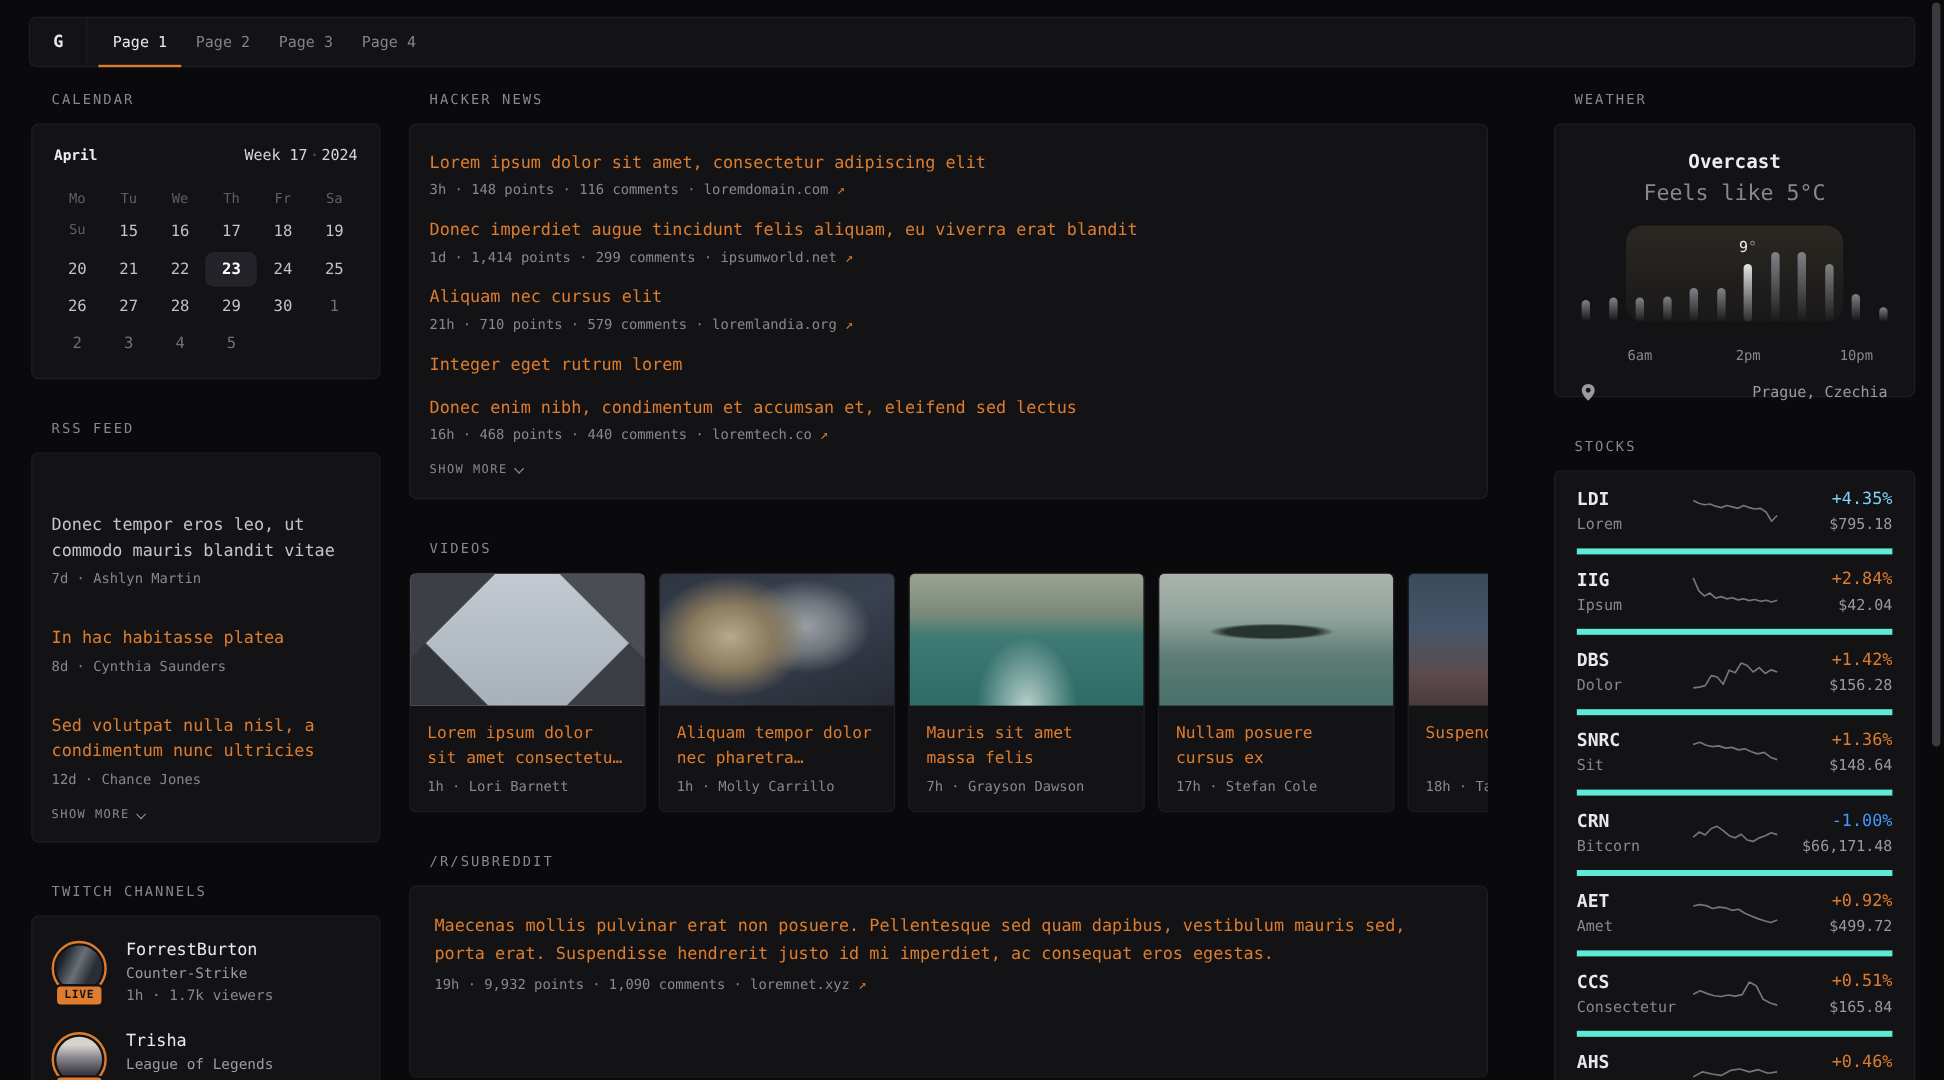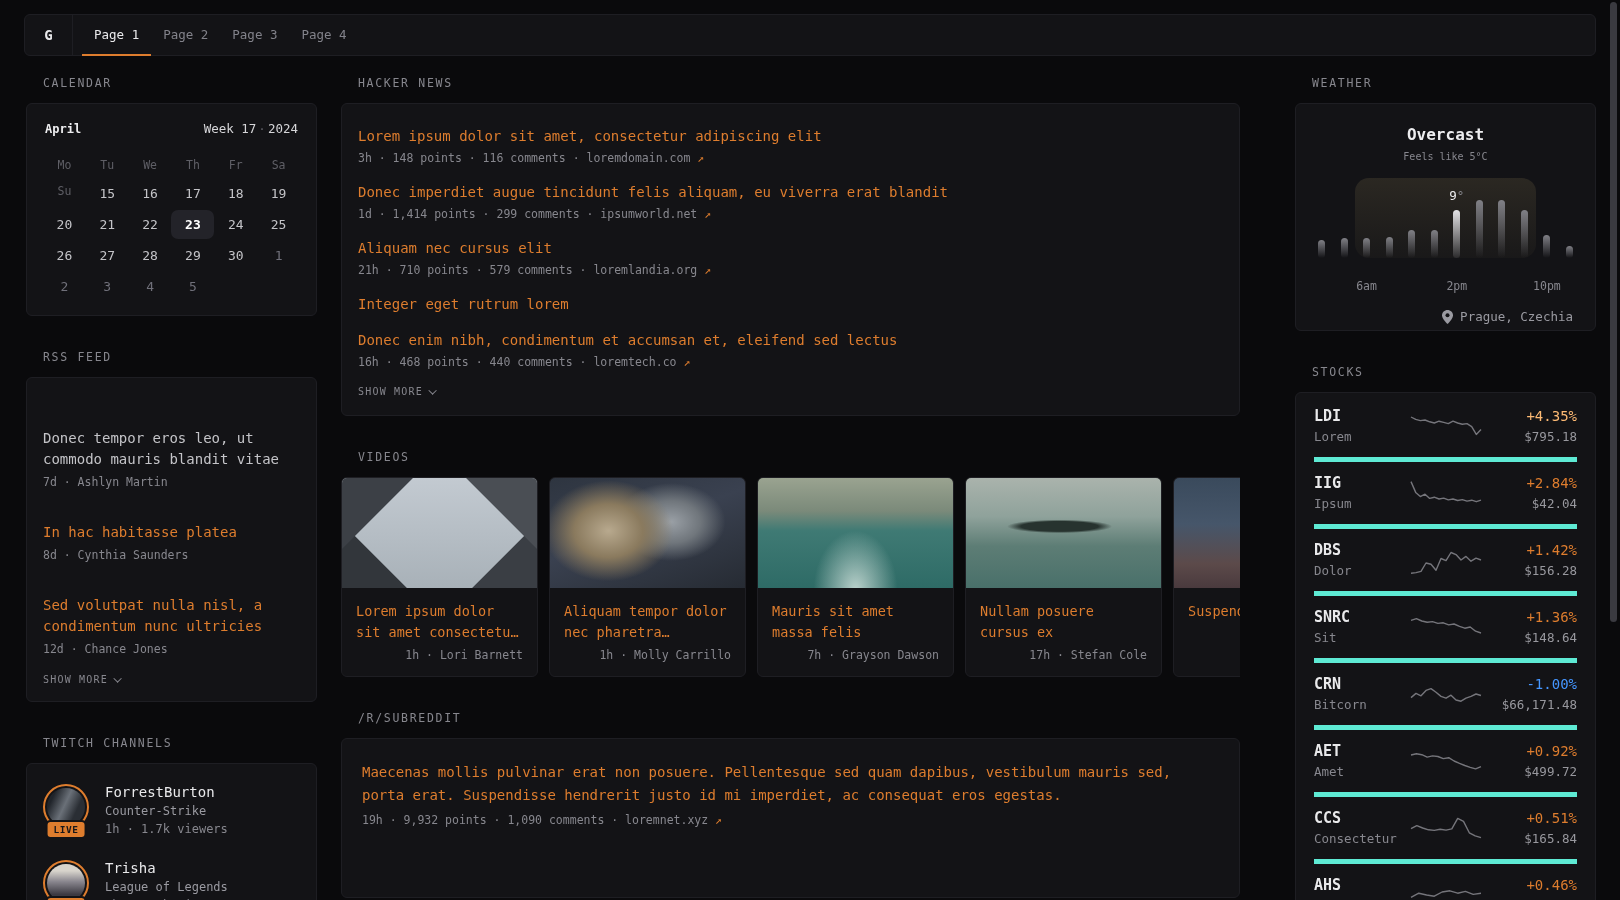--- a/index.html
+++ b/index.html
@@ -83,21 +83,21 @@
   .rd-meta{margin-top:6px;}
 
   
   .video-row{display:flex;gap:11px;overflow:hidden;}
   .video-card{flex:0 0 197px;width:197px;background:var(--card);border:1px solid var(--border);
               border-radius:6px;overflow:hidden;}
   .thumb{width:100%;height:110px;cursor:pointer;}
   .v-body{padding:13px 14px 14px;}
   .v-title{display:block;font-size:13.5px;line-height:20.5px;color:var(--accent);height:41px;
            overflow:hidden;text-decoration:none;cursor:pointer;}
-  .v-meta{font-size:11.5px;color:var(--muted);margin-top:6px;white-space:nowrap;text-align:right;}
+  .v-meta{font-size:11.5px;color:var(--muted);margin-top:6px;white-space:nowrap;}
   .thumb-towers-sky{background:
       linear-gradient(135deg,#3c4046 23%,rgba(0,0,0,0) 23.5%),
       linear-gradient(-135deg,#4a4e54 23%,rgba(0,0,0,0) 23.5%),
       linear-gradient(45deg,#32363b 21%,rgba(0,0,0,0) 21.5%),
       linear-gradient(-45deg,#3a3e44 21%,rgba(0,0,0,0) 21.5%),
       linear-gradient(180deg,#c3cad1,#a8b1b8);}
   .thumb-camera-hands{background:
       radial-gradient(90px 70px at 30% 48%,#b8a98e 0%,#8a7a5e 38%,rgba(0,0,0,0) 72%),
       radial-gradient(70px 50px at 62% 40%,#9aa0a6 0%,#70767c 42%,rgba(0,0,0,0) 78%),
       linear-gradient(160deg,#2e3540 0%,#3a4150 45%,#262b33 100%);}
@@ -107,33 +107,33 @@
   .thumb-canoe-lake{background:
       radial-gradient(70px 9px at 48% 44%,#27332f 55%,rgba(0,0,0,0) 75%),
       linear-gradient(180deg,#aab3ac 0%,#8fa29b 35%,#5d7d75 62%,#49706a 100%);}
   .thumb-foggy-figure{background:
       radial-gradient(34px 60px at 55% 58%,#1c222b 0%,#232b35 52%,rgba(0,0,0,0) 78%),
       linear-gradient(180deg,#3a4a5c 0%,#46566a 42%,#5c4a4a 78%,#4a3a3e 100%);}
 
   
   .w-card{padding:21px 22px 18px;height:228px;}
   .w-cond{text-align:center;font-size:16px;color:#ededef;font-weight:600;}
-  .w-feels{text-align:center;font-size:10px;color:var(--muted);margin-top:7px;}
+  .w-feels{text-align:center;font-size:18px;color:var(--muted);margin-top:7px;}
   .w-chart{position:relative;height:80px;margin-top:16px;}
   .w-day{position:absolute;top:0;bottom:0;border-radius:14px;
          background:linear-gradient(180deg,rgba(216,190,120,.12),rgba(216,190,120,.03));}
   .w-slot{position:absolute;bottom:0;width:7px;}
   .w-bar{position:absolute;bottom:0;left:0;width:7px;border-radius:4px;
          background:linear-gradient(180deg,#808086 0%,rgba(70,70,76,0) 100%);}
   .w-bar.hl{background:linear-gradient(180deg,#e3e3e6 0%,rgba(150,150,155,.15) 100%);}
   .w-bar-label{position:absolute;left:50%;transform:translateX(-50%);font-size:12.5px;color:#ededef;white-space:nowrap;}
   .w-bar-label .deg{color:var(--muted);}
   .w-hours{position:relative;height:16px;margin-top:21px;}
   .w-hour{position:absolute;transform:translateX(-50%);font-size:11.5px;color:var(--muted);}
-  .w-loc{display:flex;justify-content:flex-end;align-items:center;gap:7px;margin-top:14px;
+  .w-loc{display:flex;justify-content:space-between;align-items:center;gap:7px;margin-top:14px;
          font-size:12.5px;color:#9a9aa1;}
 
   
   .stock-card{padding:2px 0;}
   .stock-row{display:flex;align-items:center;margin:0 18px;padding:13px 0;}
   .stock-row + .stock-row{border-top:5px solid #5eead4;}
   .st-left{flex:1 1 0;min-width:0;}
   .st-ticker{font-size:15px;font-weight:700;color:var(--text);line-height:17px;}
   .st-name{font-size:12.5px;color:var(--muted);margin-top:5px;line-height:14px;}
   .st-spark{flex:0 0 72px;}
@@ -423,21 +423,21 @@
         <div id="stock-list">
             <div class="stock-row">
               <div class="st-left">
                 <div class="st-ticker">LDI</div>
                 <div class="st-name">Lorem</div>
               </div>
               <svg width="72" height="36" viewBox="0 0 72 36" class="st-spark">
                 <polyline points="1.0,9.0 5.7,11.4 10.3,12.6 15.0,12.0 19.7,13.8 24.3,15.0 29.0,13.2 33.7,14.4 38.3,15.6 43.0,13.2 47.7,15.0 52.3,16.2 57.0,15.6 61.7,18.6 66.3,26.4 71.0,21.6" fill="none" stroke="#75757b" stroke-width="1.4" stroke-linejoin="round"></polyline>
               </svg>
               <div class="st-right">
-                <div class="st-change" style="color: #fdba74;">+4.35%</div>
+                <div class="st-change" style="color: #7dd3fc;">+4.35%</div>
                 <div class="st-price">$795.18</div>
               </div>
             </div>
             <div class="stock-row">
               <div class="st-left">
                 <div class="st-ticker">IIG</div>
                 <div class="st-name">Ipsum</div>
               </div>
               <svg width="72" height="36" viewBox="0 0 72 36" class="st-spark">
                 <polyline points="1.0,6.6 5.7,17.4 10.3,21.6 15.0,19.2 19.7,23.4 24.3,22.2 29.0,24.0 33.7,23.1 38.3,24.9 43.0,24.0 47.7,25.5 52.3,24.6 57.0,26.1 61.7,25.2 66.3,26.7 71.0,25.2" fill="none" stroke="#75757b" stroke-width="1.4" stroke-linejoin="round"></polyline>

